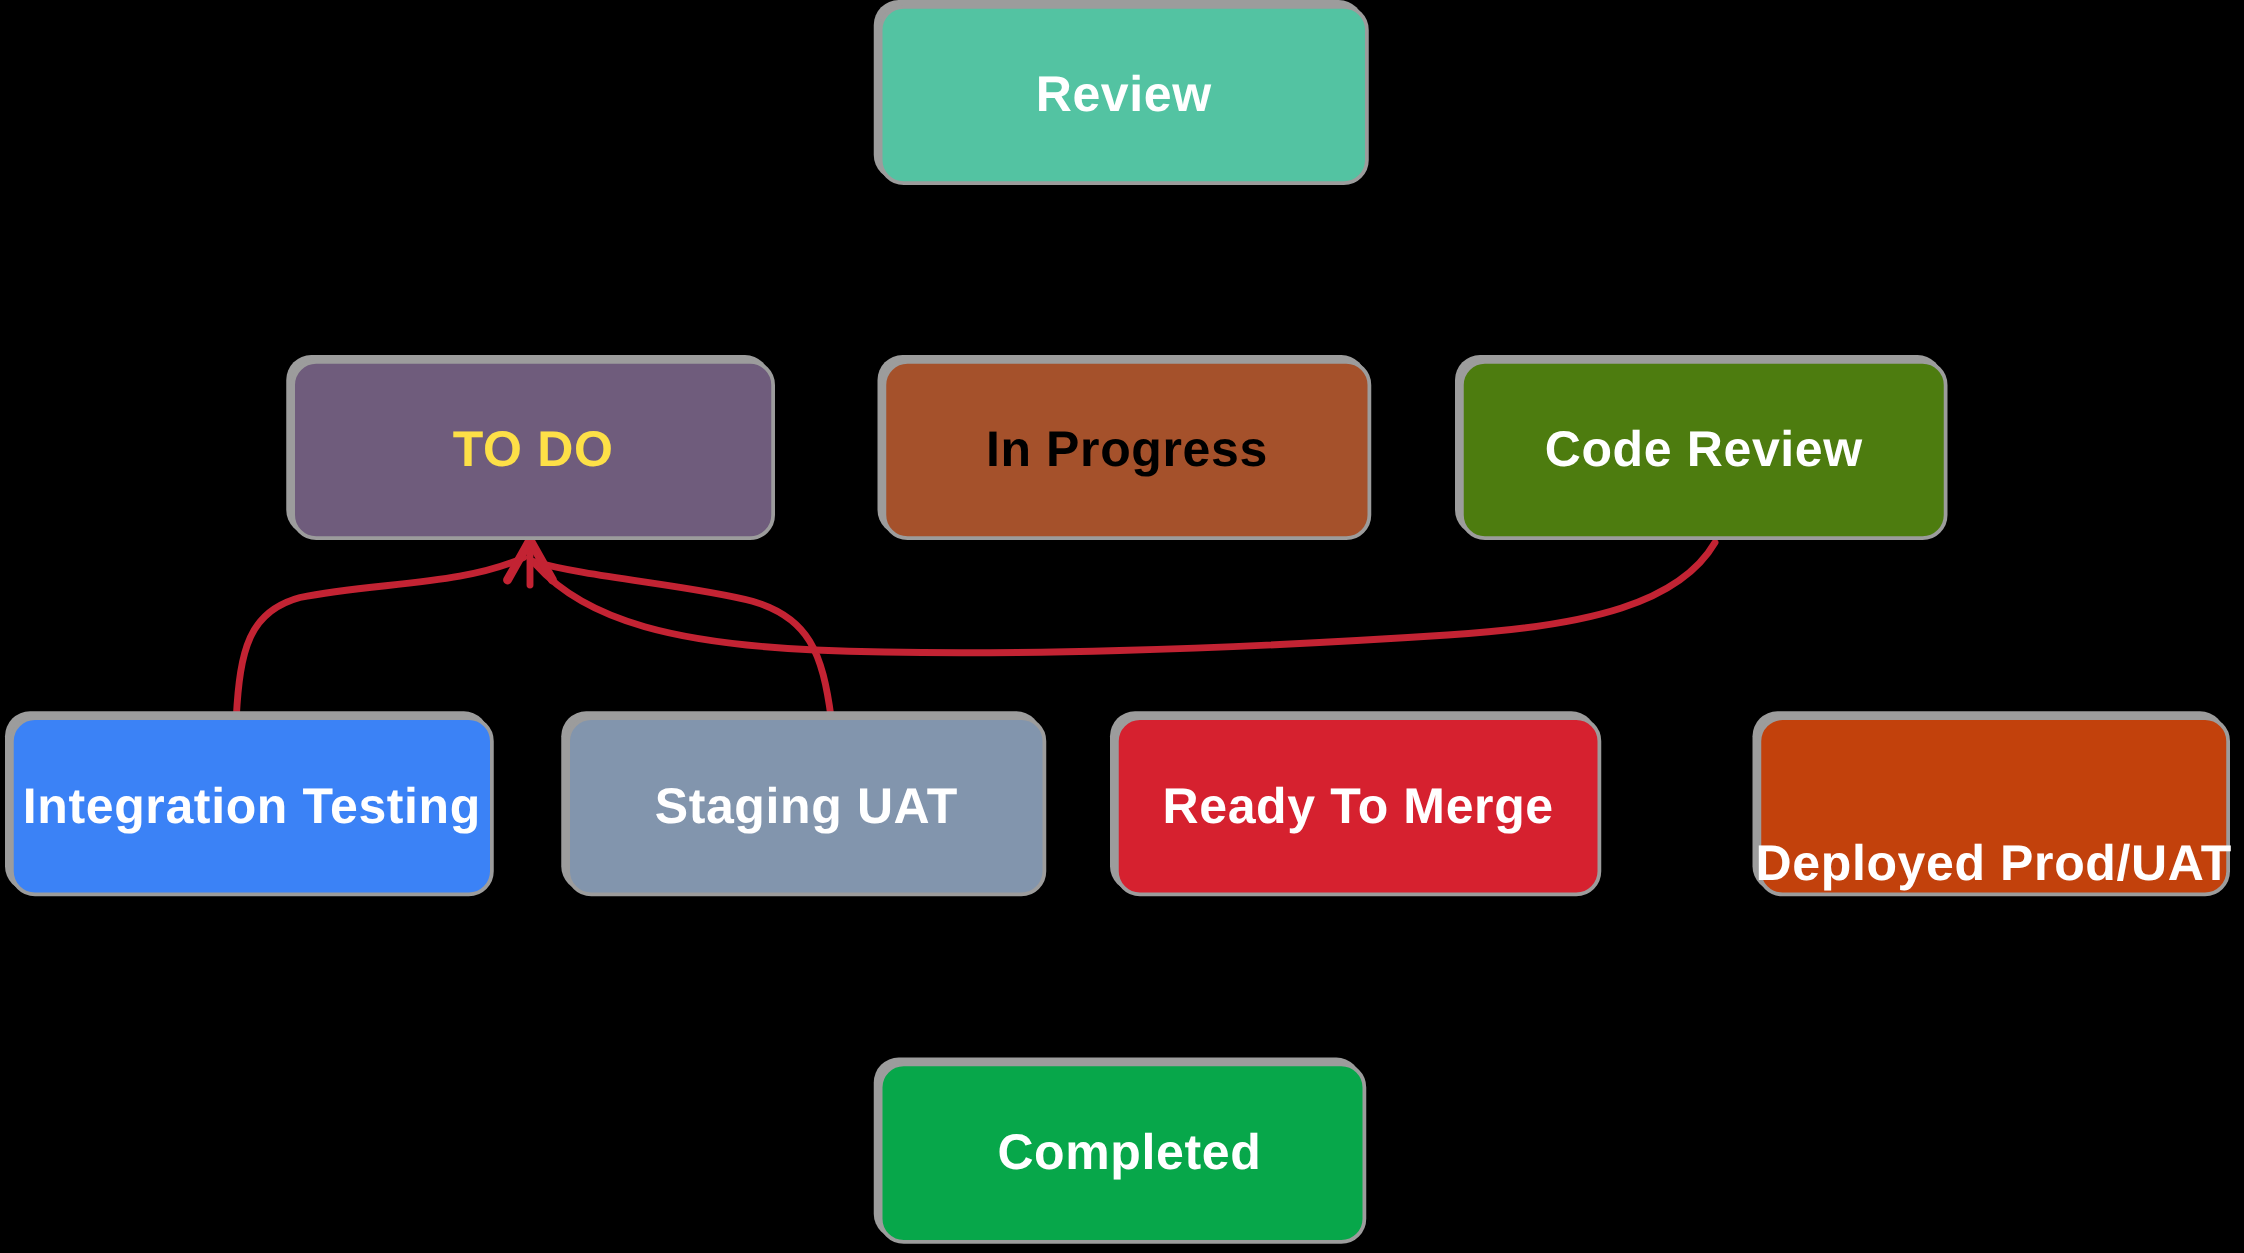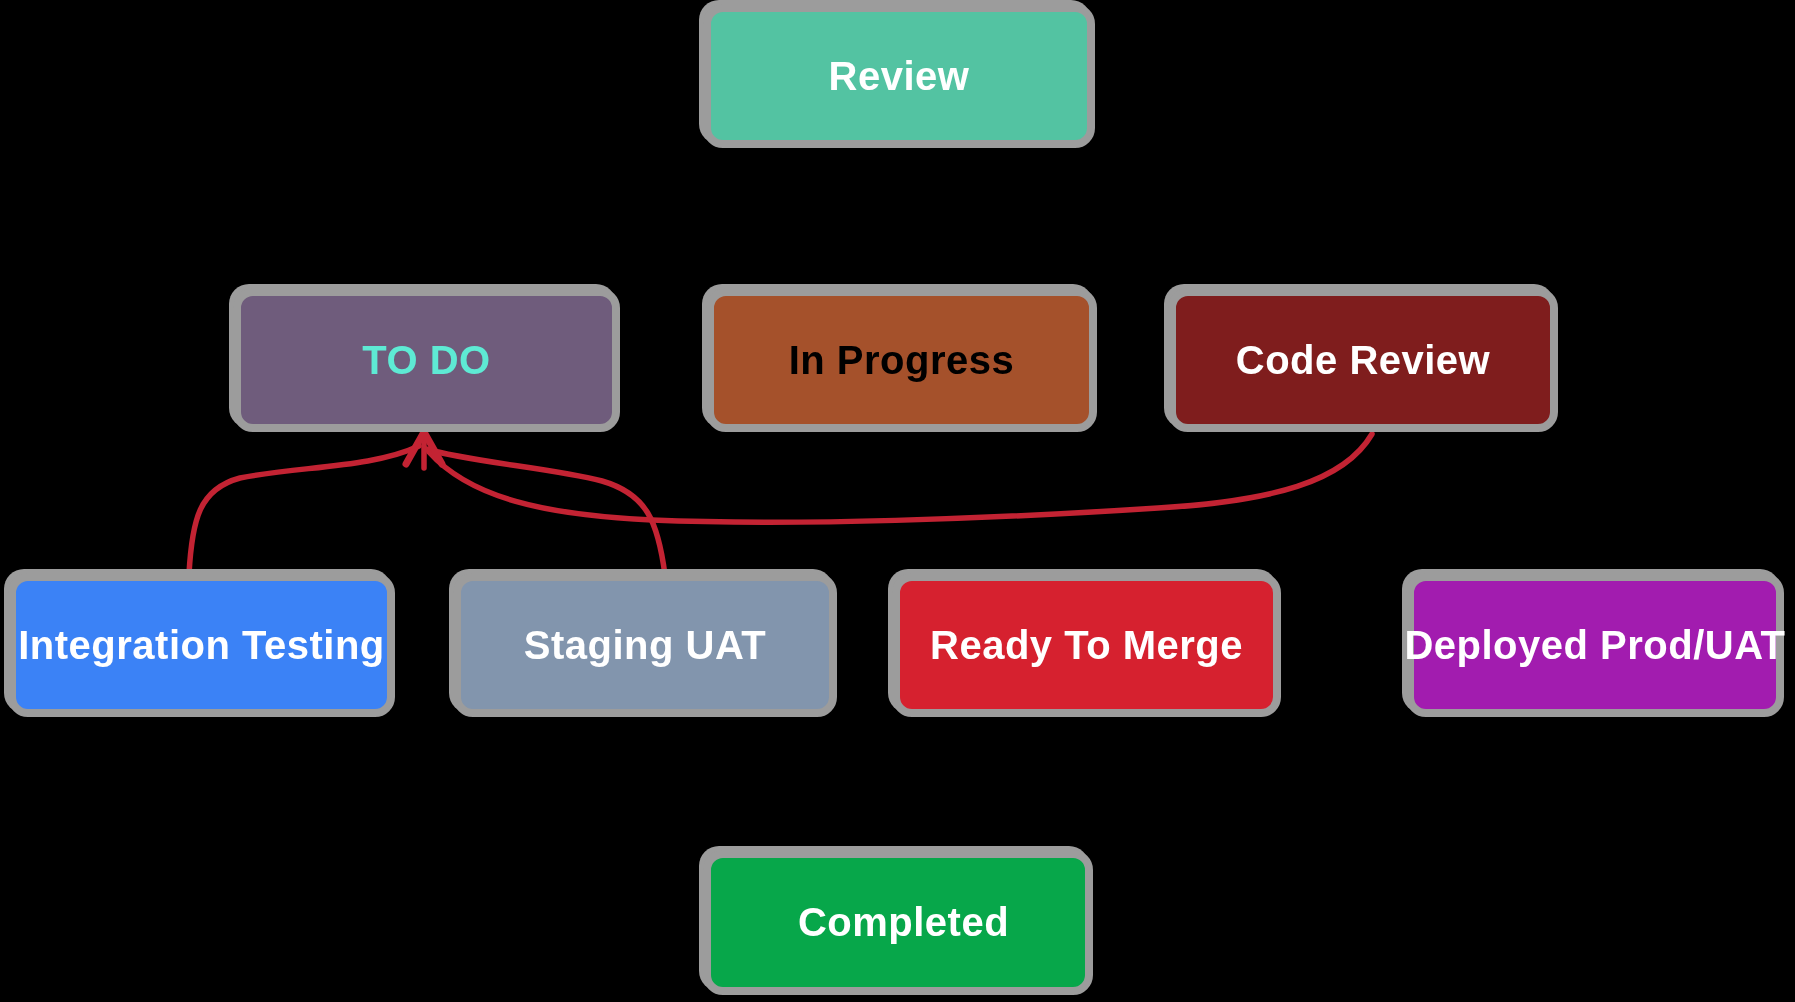--- a/index.html
+++ b/index.html
@@ -20,21 +20,21 @@
     left: 0;
     top: 0;
     width: 1795px;
     height: 1002px;
     pointer-events: none;
   }
   .node {
     position: absolute;
     box-sizing: border-box;
     border-radius: 20px;
-    border: 8px solid #0f766e;
+    border: 3px solid #0f766e;
     box-shadow: -4px -4px 0 0 #9C9C9C;
     display: flex;
     align-items: center;
     justify-content: center;
   }
   .node-label {
     color: #FFFFFF;
     font-size: 40px;
     font-weight: 700;
     letter-spacing: 0.5px;
@@ -56,37 +56,37 @@
       <path class="edge" d="M 665 575 C 658 522 647 494 602 481 C 552 468 470 462 426 449" stroke="#C32333" stroke-width="5.5"></path>
       <path class="edge" d="M 1372 434 C 1344 482 1272 501 1158 508 C 990 519 795 526 652 520 C 545 515 470 498 429 452" stroke="#C32333" stroke-width="5.5"></path>
       <path class="edge" d="M 424 438 L 424 468" stroke="#C32333" stroke-width="5.5"></path>
       <path class="edge" d="M 406 464 L 424 432 L 442 464" stroke="#C32333" stroke-width="7"></path>
     </svg>
   <div class="node-layer">
       <div class="node" style="left: 703px; top: 4px; width: 392px; height: 144px; background: rgb(83, 195, 162); border-color: rgb(156, 156, 156);">
         <span class="node-label" style="color: rgb(255, 255, 255);">Review</span>
       </div>
       <div class="node" style="left: 233px; top: 288px; width: 387px; height: 144px; background: rgb(111, 92, 124); border-color: rgb(156, 156, 156);">
-        <span class="node-label" style="color: #5eead4;">TO DO</span>
+        <span class="node-label" style="color: #fde047;">TO DO</span>
       </div>
       <div class="node" style="left: 706px; top: 288px; width: 391px; height: 144px; background: rgb(165, 81, 43); border-color: rgb(156, 156, 156);">
         <span class="node-label" style="color: #000000;">In Progress</span>
       </div>
-      <div class="node" style="left: 1168px; top: 288px; width: 390px; height: 144px; background: #7f1d1d; border-color: rgb(156, 156, 156);">
+      <div class="node" style="left: 1168px; top: 288px; width: 390px; height: 144px; background: #4d7c0f; border-color: rgb(156, 156, 156);">
         <span class="node-label" style="color: rgb(255, 255, 255);">Code Review</span>
       </div>
       <div class="node" style="left: 8px; top: 573px; width: 387px; height: 144px; background: #3b82f6; border-color: rgb(156, 156, 156);">
         <span class="node-label" style="color: rgb(255, 255, 255);">Integration Testing</span>
       </div>
       <div class="node" style="left: 453px; top: 573px; width: 384px; height: 144px; background: rgb(130, 149, 173); border-color: rgb(156, 156, 156);">
         <span class="node-label" style="color: rgb(255, 255, 255);">Staging UAT</span>
       </div>
       <div class="node" style="left: 892px; top: 573px; width: 389px; height: 144px; background: rgb(214, 33, 47); border-color: rgb(156, 156, 156);">
         <span class="node-label" style="color: rgb(255, 255, 255);">Ready To Merge</span>
       </div>
-      <div class="node" style="left: 1406px; top: 573px; width: 378px; height: 144px; background: #a21caf; border-color: rgb(156, 156, 156);">
+      <div class="node" style="left: 1406px; top: 573px; width: 378px; height: 144px; background: #c2410c; border-color: rgb(156, 156, 156); align-items: flex-end;">
         <span class="node-label" style="color: rgb(255, 255, 255);">Deployed Prod/UAT</span>
       </div>
       <div class="node" style="left: 703px; top: 850px; width: 390px; height: 145px; background: rgb(7, 167, 74); border-color: rgb(156, 156, 156);">
         <span class="node-label" style="color: rgb(255, 255, 255); margin-left: 11px;">Completed</span>
       </div>
     </div>
 </div>
 
 </body></html>

